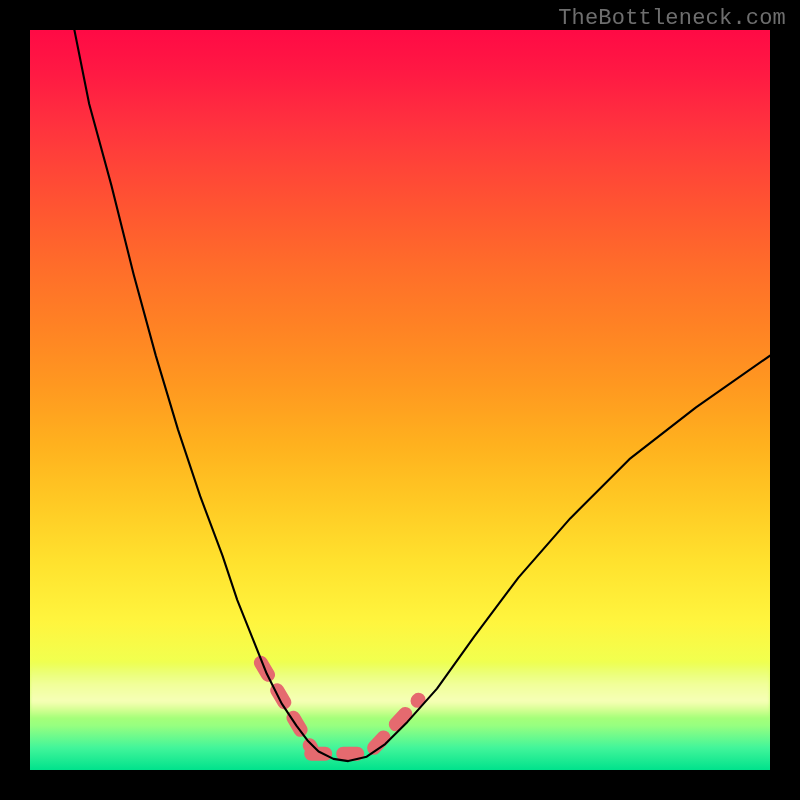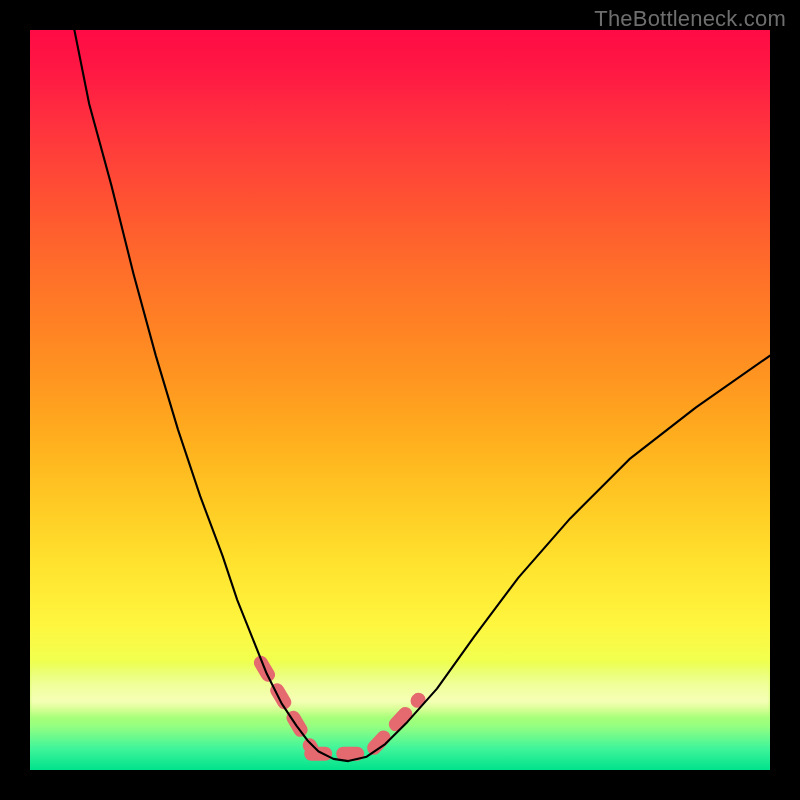--- a/index.html
+++ b/index.html
@@ -9,20 +9,21 @@
     height: 800px;
     background: #000;
     font-family: Arial, Helvetica, sans-serif;
     overflow: hidden;
   }
   .stage {
     position: relative;
     width: 800px;
     height: 800px;
     background: #000;
+    font-family: Liberation Mono, monospace;
   }
   .watermark {
     position: absolute;
     top: 6px;
     right: 14px;
     color: #6e6e6e;
     font-size: 22px;
     font-weight: 500;
     letter-spacing: 0.2px;
     z-index: 20;

